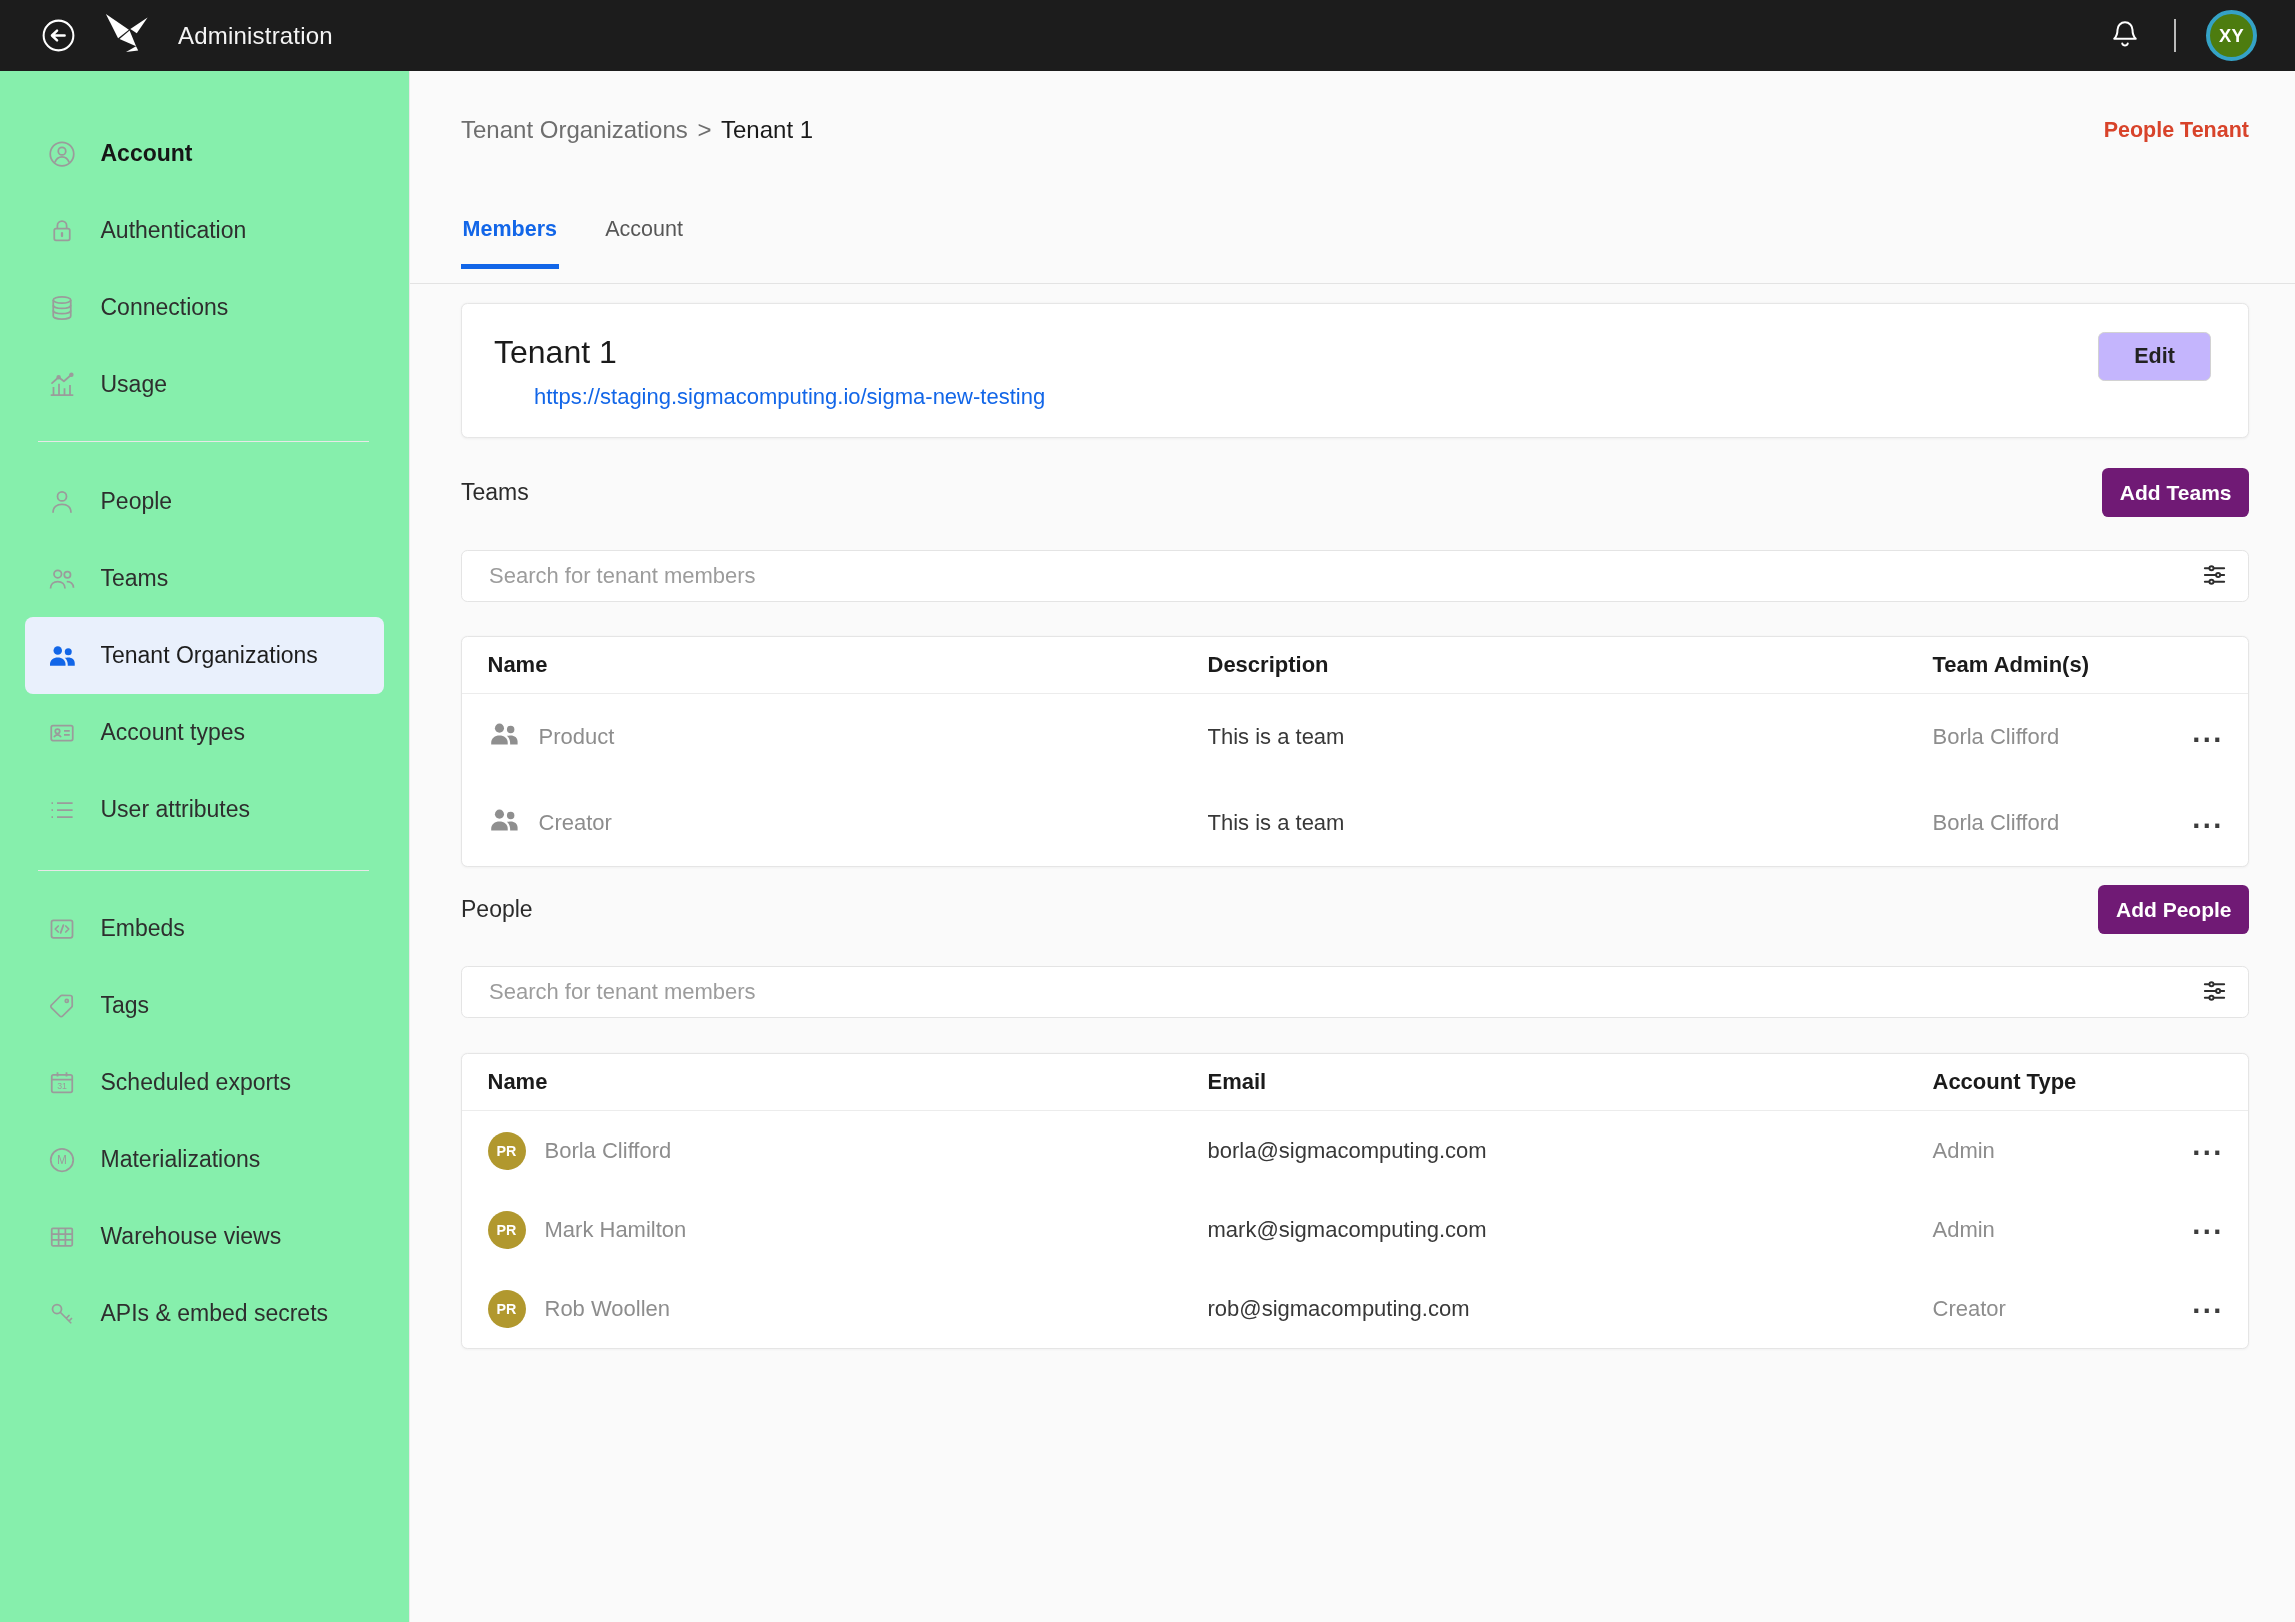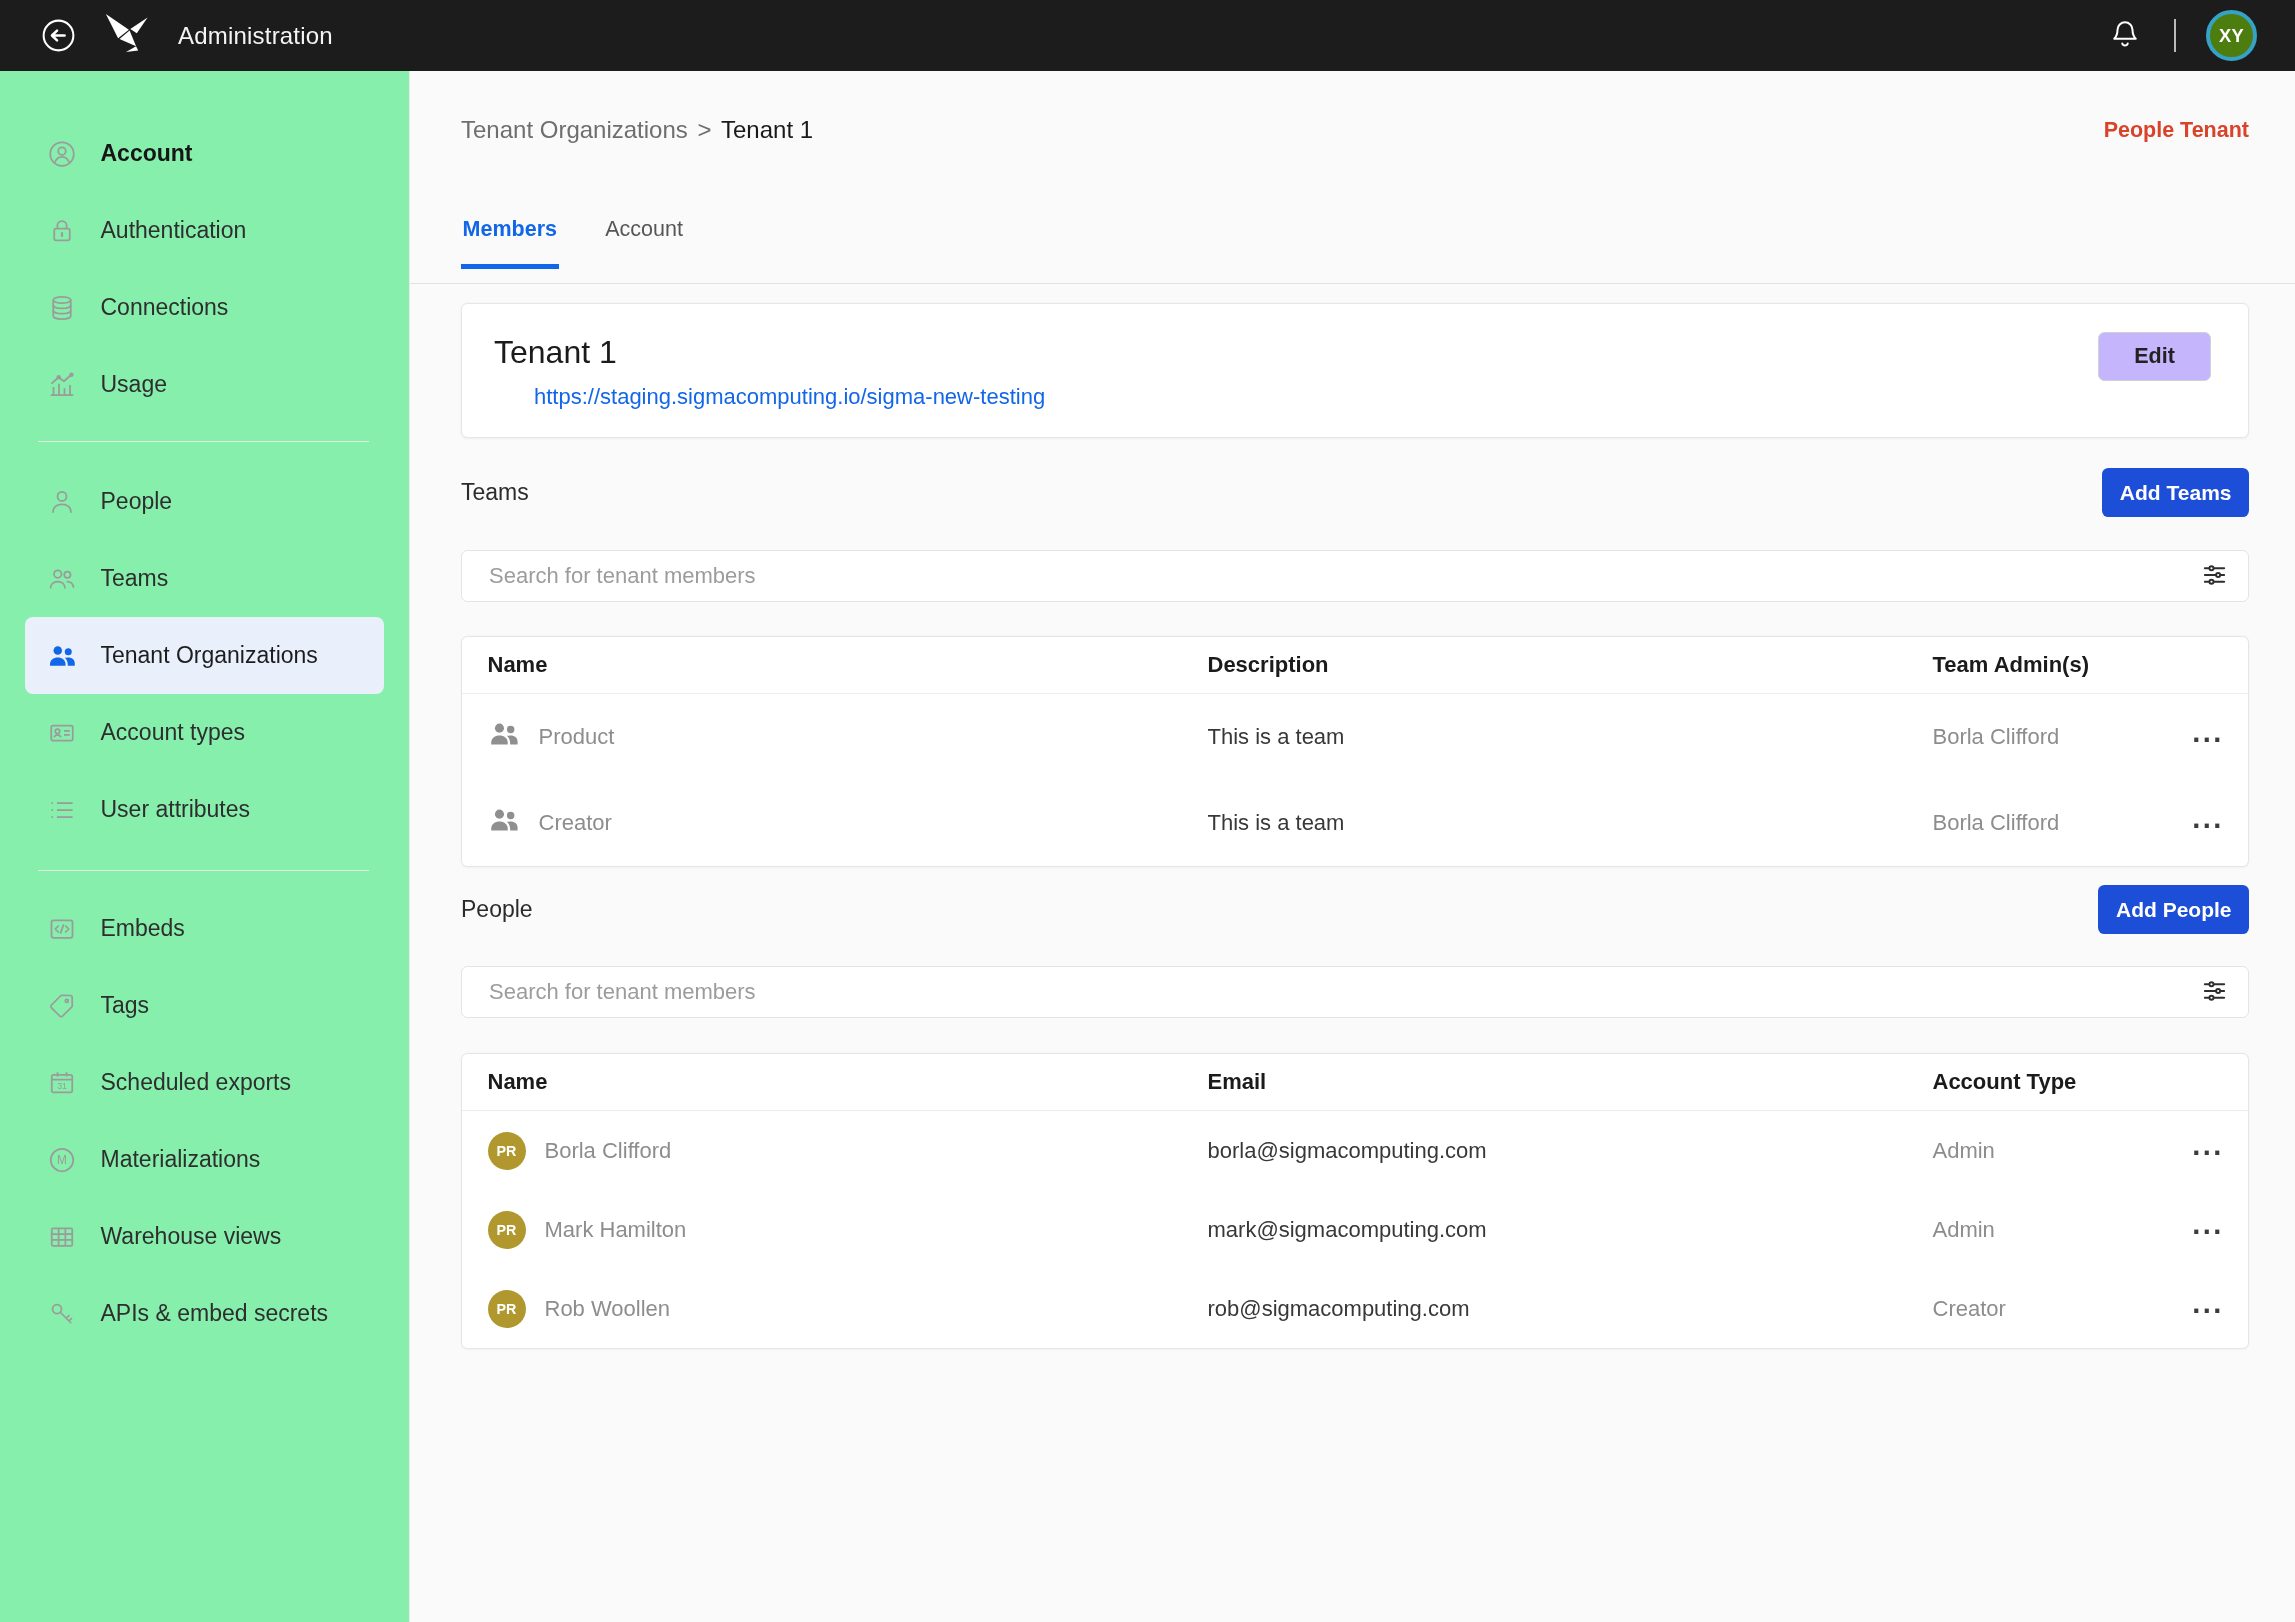--- a/index.html
+++ b/index.html
@@ -58,21 +58,21 @@
   .card .tenant-title { font-size:32px; font-weight:500; color:#1b1b1b; line-height:38px; }
   .card .tenant-url { display:inline-block; margin-top:12.8px; font-size:22px; color:#1266e8; text-decoration:none;margin-left:40px; }
   .edit-btn { position:absolute; top:28px; right:37px; width:113px; height:49px;
     background:#c4b5fd; border:1.6px solid #d2d2d2; border-radius:6.4px;
     font-family:inherit; font-size:21.5px; font-weight:700; color:#222; cursor:pointer; }
 
   .section-head { display:flex; align-items:center; justify-content:space-between; height:49px; }
   .section-head.teams { margin-top:30px; }
   .section-head.people { margin-top:18.3px; }
   .section-title { font-size:23px; color:#2b2b2b; }
-  .add-btn { height:49px; padding:0 17.5px; background:#1d4ed8; color:#fff; border:none;
+  .add-btn { height:49px; padding:0 17.5px; background:#701a75; color:#fff; border:none;
     border-radius:6.4px; font-family:inherit; font-size:21px; font-weight:700; cursor:pointer; }
 
   .searchbar { position:relative; }
   .searchbar.teams { margin-top:33px; }
   .searchbar.people { margin-top:32px; }
   .searchbar input { width:100%; height:52px; background:#fff; border:0.8px solid #e4e4e4;
     border-radius:6.4px; padding:0 64px 0 27px; font-family:inherit; font-size:22px; color:#333; }
   .searchbar input::placeholder { color:#9c9c9c; }
   .filter-btn { position:absolute; right:17.5px; top:50%; transform:translateY(-50%);
     background:none; border:none; width:35px; height:35px; cursor:pointer; }

